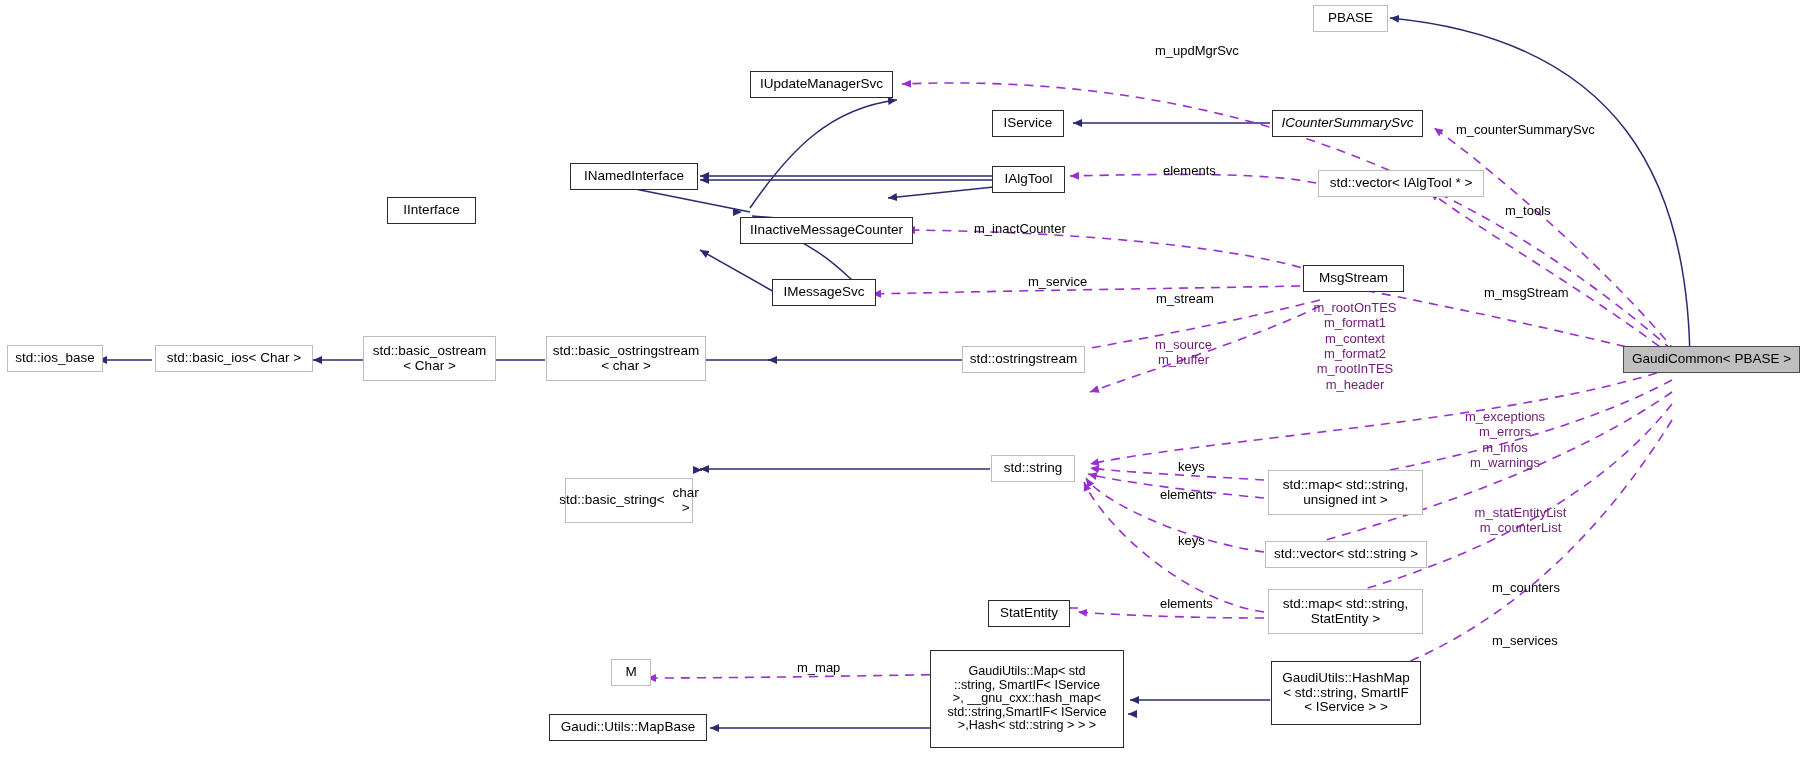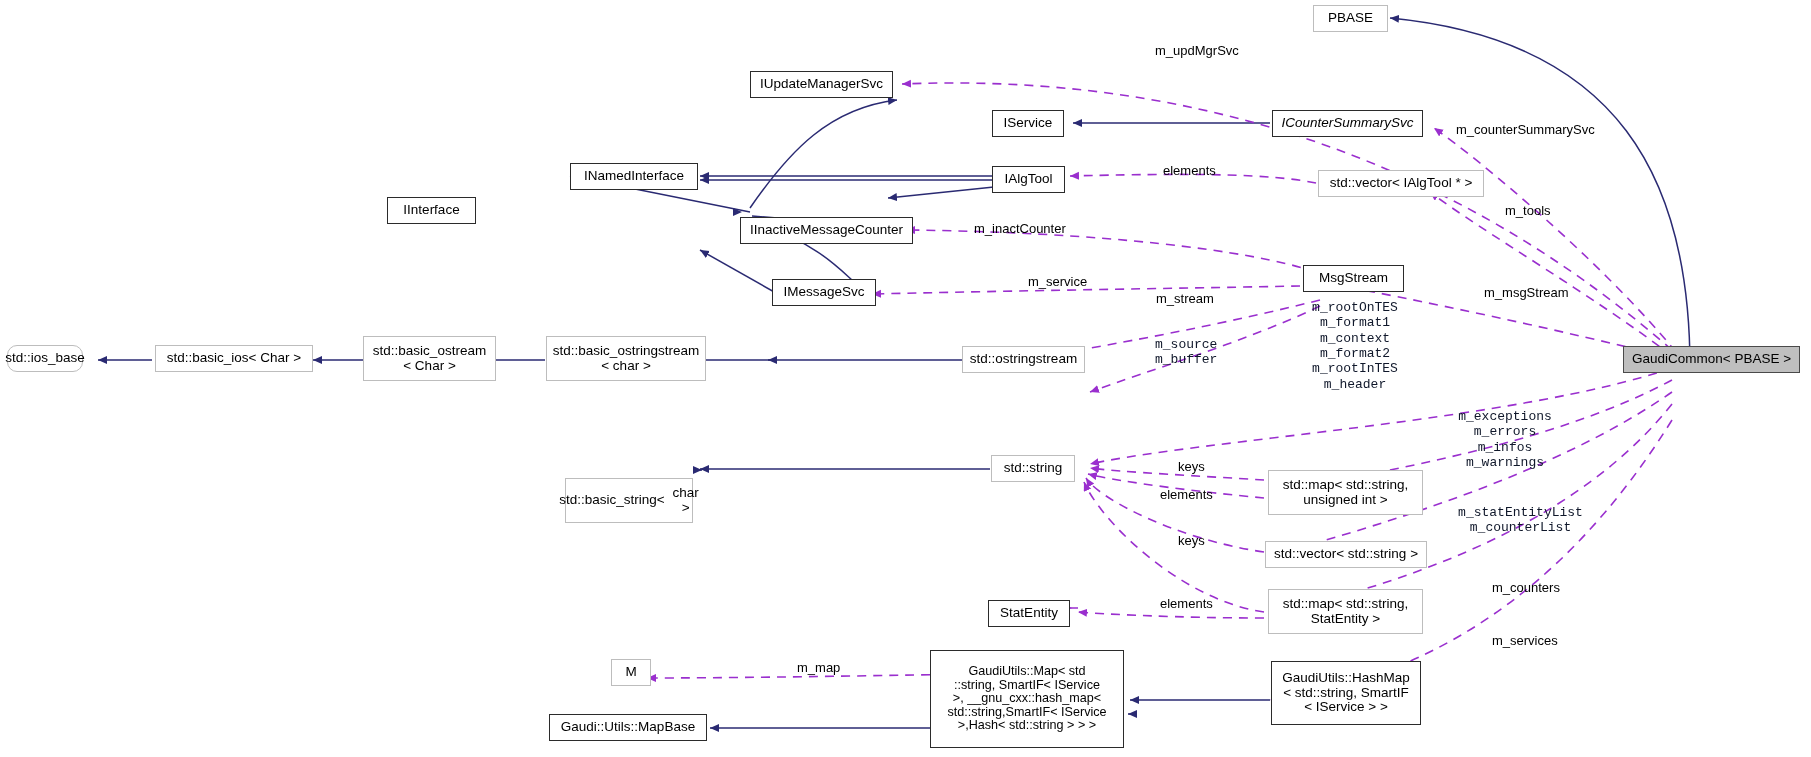--- a/index.html
+++ b/index.html
@@ -11,23 +11,23 @@
         justify-content:center;text-align:center;background:#ffffff;
         font-family:"Liberation Sans",sans-serif;color:#000;line-height:1.08;}
   .node span{display:block;padding:0 4px;}
   .n-thin{border:1px solid #bdbdbd;font-size:13.5px;}
   .n-bold{border:1.6px solid #2b2b2b;font-size:13.5px;}
   .n-target{border:1.6px solid #4a4a4a;background:#bfbfbf;font-size:13.5px;}
   .n-small{font-size:12.6px;}
 
   .elabel{position:absolute;font-size:13px;color:#000;white-space:nowrap;
           font-family:"Liberation Sans",sans-serif;}
-  .flabel{position:absolute;font-size:13px;color:#0f172a;white-space:nowrap;
+  .flabel{position:absolute;font-size:13px;color:#701a75;white-space:nowrap;
           text-align:center;line-height:1.18;
-          font-family:Liberation Mono, monospace;}
+          font-family:Liberation Sans, sans-serif;}
 </style>
 </head>
 <body>
 
 <div id="stage">
 
   <svg class="edges" viewBox="0 0 1811 757" xmlns="http://www.w3.org/2000/svg">
     <defs>
       <marker id="ah-inh" markerWidth="10" markerHeight="10" refX="9" refY="4" orient="auto" markerUnits="userSpaceOnUse">
         <path d="M0,0 L9,4 L0,8 z" fill="#2a2a72"></path>
@@ -127,21 +127,21 @@
   </div>
 
   <div class="node n-bold" style="left:772px;top:279px;width:104px;height:27px;">
     <span>IMessageSvc</span>
   </div>
 
   <div class="node n-bold" style="left:1303px;top:265px;width:101px;height:27px;">
     <span>MsgStream</span>
   </div>
 
-  <div class="node n-thin" style="left:7px;top:345px;width:76px;height:27px;border-radius:10px;">
+  <div class="node n-thin" style="left:7px;top:345px;width:96px;height:27px;">
     <span>std::ios_base</span>
   </div>
 
   <div class="node n-thin" style="left:155px;top:345px;width:158px;height:27px;">
     <span>std::basic_ios&lt; Char &gt;</span>
   </div>
 
   <div class="node n-thin" style="left:546px;top:336px;width:160px;height:45px;flex-direction:column;">
     <span>std::basic_ostringstream</span>
     <span>&lt; char &gt;</span>

